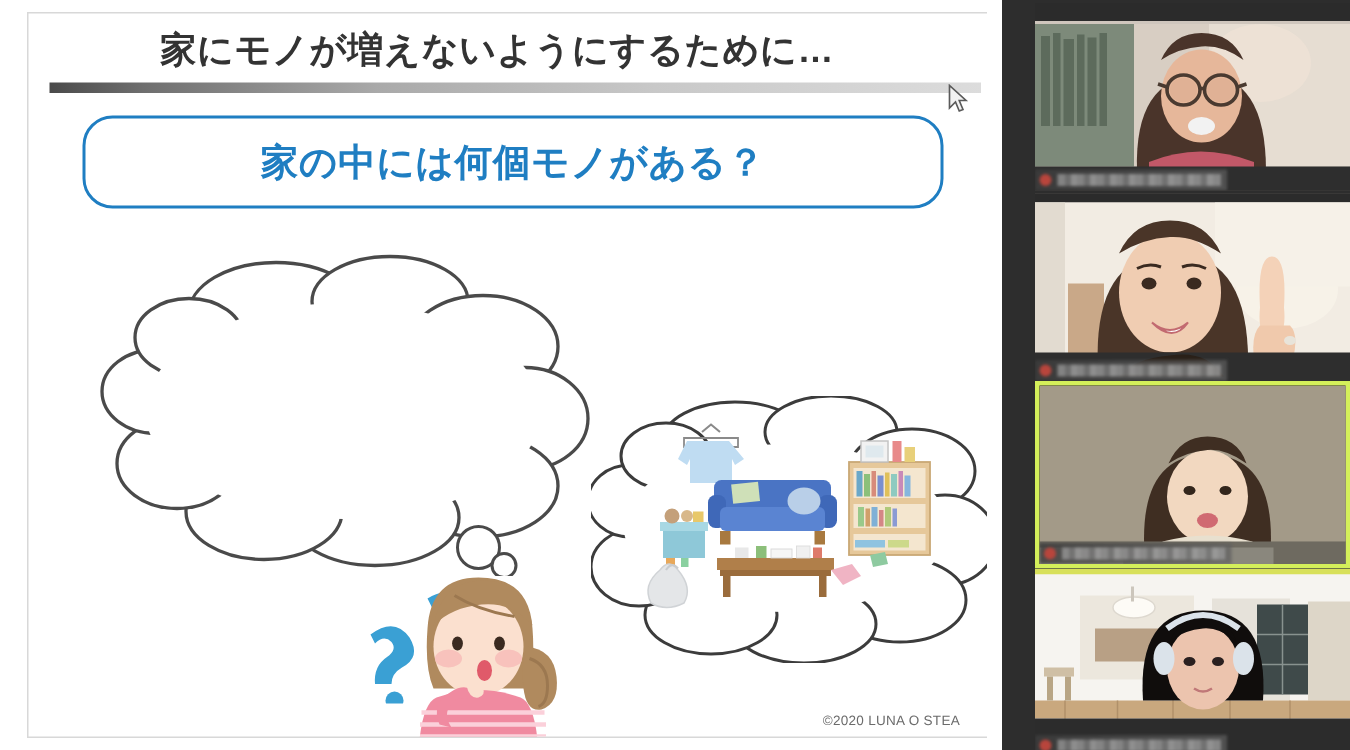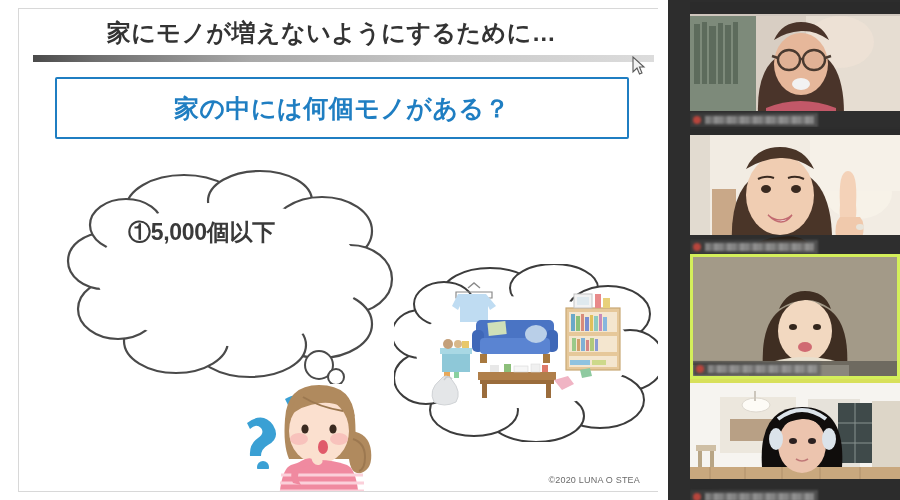--- a/index.html
+++ b/index.html
@@ -32,21 +32,21 @@
   }
   .title-rule {
     position:absolute; left:14px; right:4px; top:46px; height:7px;
     background:linear-gradient(to right,#4a4a4a 0%,#6e6e6e 10%,#a9a9a9 35%,#c8c8c8 65%,#dcdcdc 100%);
   }
 
   
   .q-box {
     position:absolute; left:36px; top:68px; width:574px; height:62px;
     border:2.5px solid #1f7ec2;
-    border-radius:2px;
+    border-radius:20px;
     background:#ffffff;
   }
   .q-box-text {
     position:absolute; left:0; right:0; top:50%;
     transform:translateY(-50%);
     text-align:center;
     font-size:25px; font-weight:bold; color:#1f7ec2;
     letter-spacing:0.5px;
     white-space:nowrap;
   }
@@ -139,21 +139,20 @@
             <ellipse cx="40" cy="92" rx="36" ry="28"></ellipse>
             <ellipse cx="62" cy="56" rx="36" ry="26"></ellipse>
           </g>
           <ellipse cx="165" cy="105" rx="132" ry="72" fill="#ffffff"></ellipse>
           <g fill="#ffffff" stroke="#4a4a4a" stroke-width="2">
             <circle cx="255" cy="196" r="14"></circle>
             <circle cx="272" cy="208" r="8"></circle>
           </g>
         </svg>
         <div class="answer-list">
-          <div>①5,000個以下</div>
         </div>
       </div>
 
       <div class="bubble-stuff">
         <svg width="265" height="178" viewBox="0 0 265 178">
           <g fill="#ffffff" stroke="#3c3c3c" stroke-width="2">
             <ellipse cx="96" cy="30" rx="48" ry="26"></ellipse>
             <ellipse cx="160" cy="24" rx="44" ry="24"></ellipse>
             <ellipse cx="214" cy="50" rx="42" ry="28"></ellipse>
             <ellipse cx="236" cy="96" rx="34" ry="30"></ellipse>

